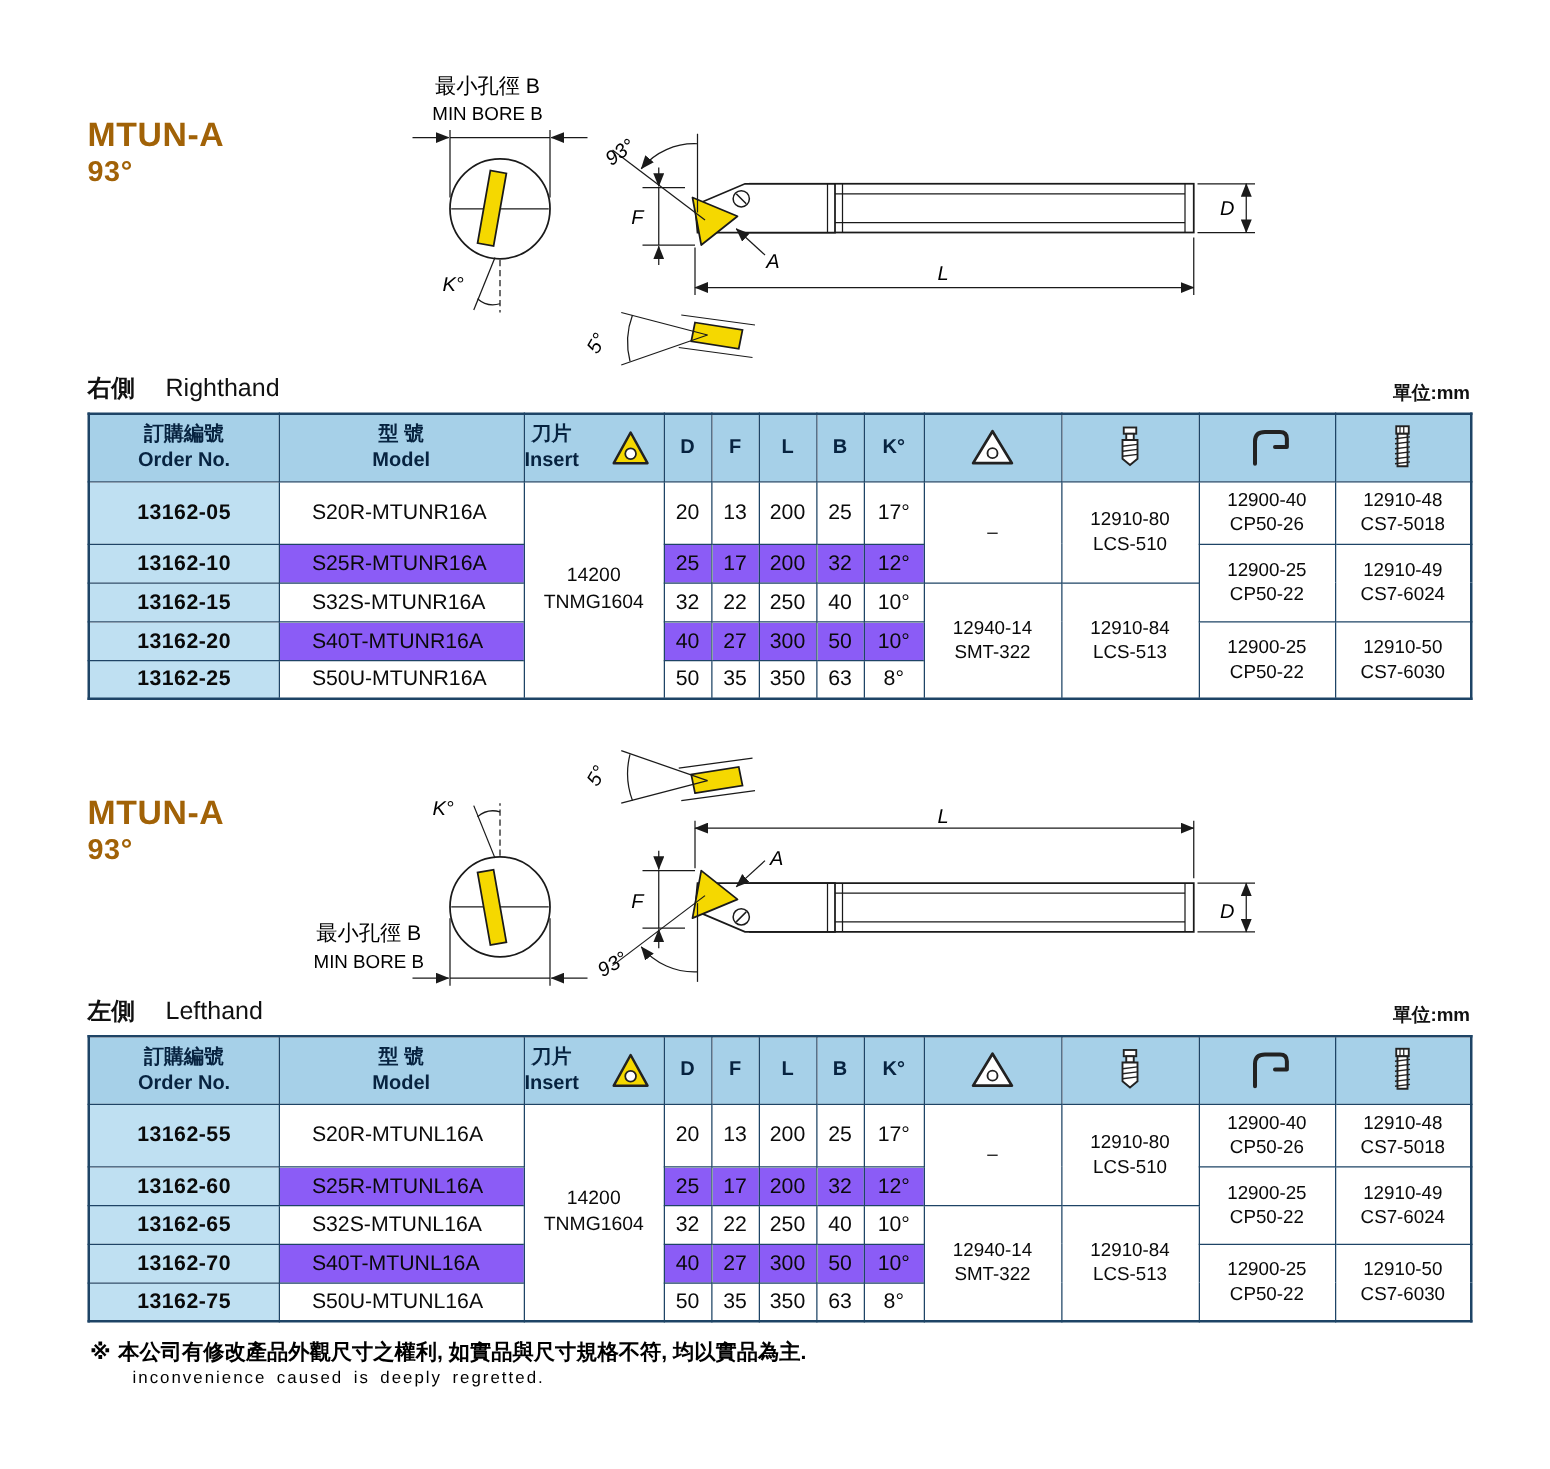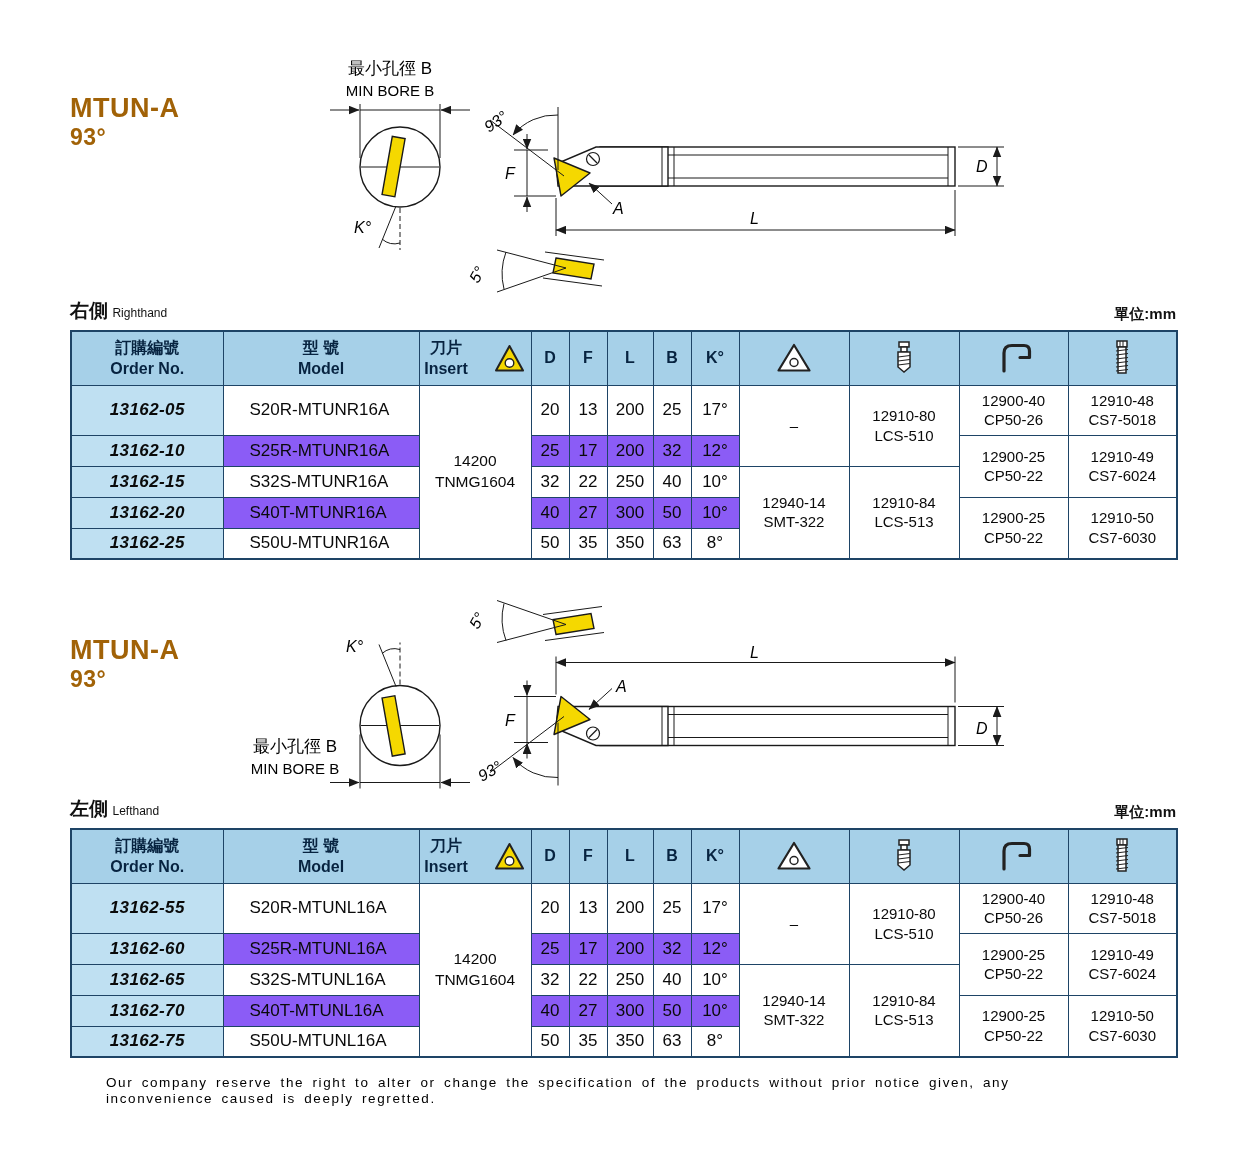--- a/index.html
+++ b/index.html
@@ -8,35 +8,35 @@
        font-family:"Liberation Sans","DejaVu Sans",sans-serif}
   .abs{position:absolute}
 
   
   .sec-title{font-weight:bold;font-size:27px;line-height:1.2;color:#a16207;letter-spacing:.5px}
   .sec-angle{font-size:23px;font-weight:bold}
 
   
   .hand-row{display:flex;justify-content:space-between;align-items:flex-end}
   .hand-zh{font-size:19px;font-weight:bold}
-  .hand-en{font-size:12px;margin-left:0}
+  .hand-en{font-size:20px;margin-left:20px}
   .unit{font-size:15px;font-weight:bold}
 
   
   table.spec{border-collapse:collapse;table-layout:fixed;background:#fff;border:2.5px solid #1e4466}
   .spec th,.spec td{border:1.6px solid #1e4466;text-align:center;vertical-align:middle;padding:0;overflow:hidden}
   .spec thead tr{height:54px}
   .spec thead th{background:#a6d0e8;font-weight:bold;color:#072340}
   .spec tbody tr{height:31px}
   .spec tbody tr:first-child{height:50px}
   .h-zh{font-size:16px;line-height:1.3}
   .h-en{font-size:16px;line-height:1.2}
-  .ins-h{display:flex;align-items:center;justify-content:center;gap:25px}
+  .ins-h{display:flex;align-items:center;justify-content:flex-start;gap:25px}
   .icon svg{vertical-align:middle;display:inline-block}
-  .c-order{background:#bfe0f2;font-weight:bold;font-style:italic;font-size:17.5px;letter-spacing:.4px;color:#000}
+  .c-order{background:#bfe0f2;font-weight:bold;font-size:17.5px;letter-spacing:.4px;color:#000}
   .spec td{font-size:17px;color:#0a0a0a}
   .spec td.model{text-align:left;padding-left:26px}
   .spec td.z{background:#8b5cf6}
   .spec td.acc{font-size:15px;line-height:1.3}
   .spec td.insert-cell{font-size:15.5px;line-height:1.35}
 
   
   .f-zh{font-size:17px;font-weight:bold;color:#000}
   .f-zh .marker{margin-right:6px}
   .f-en{font-size:13.5px;letter-spacing:1.6px;word-spacing:3px;padding-left:34px;margin-top:5px;color:#000}
@@ -507,15 +507,17 @@
         <td class="dim">50</td>
         <td class="dim">35</td>
         <td class="dim">350</td>
         <td class="dim">63</td>
         <td class="dim">8°</td>
       </tr>
     </tbody>
   </table>
 
 <div class="abs" style="left:72px;top:1070px;width:1104px">
-  <div class="f-en">Our company reserve the right to alter or change the specification of the products without prior notice given, any</div>
+  <div class="f-zh">
+    <span class="marker">※</span><span>本公司有修改產品外觀尺寸之權利, 如實品與尺寸規格不符, 均以實品為主.</span>
+  </div>
   <div class="f-en" style="margin-top:1px">inconvenience caused is deeply regretted.</div>
 </div>
 
 </body></html>

